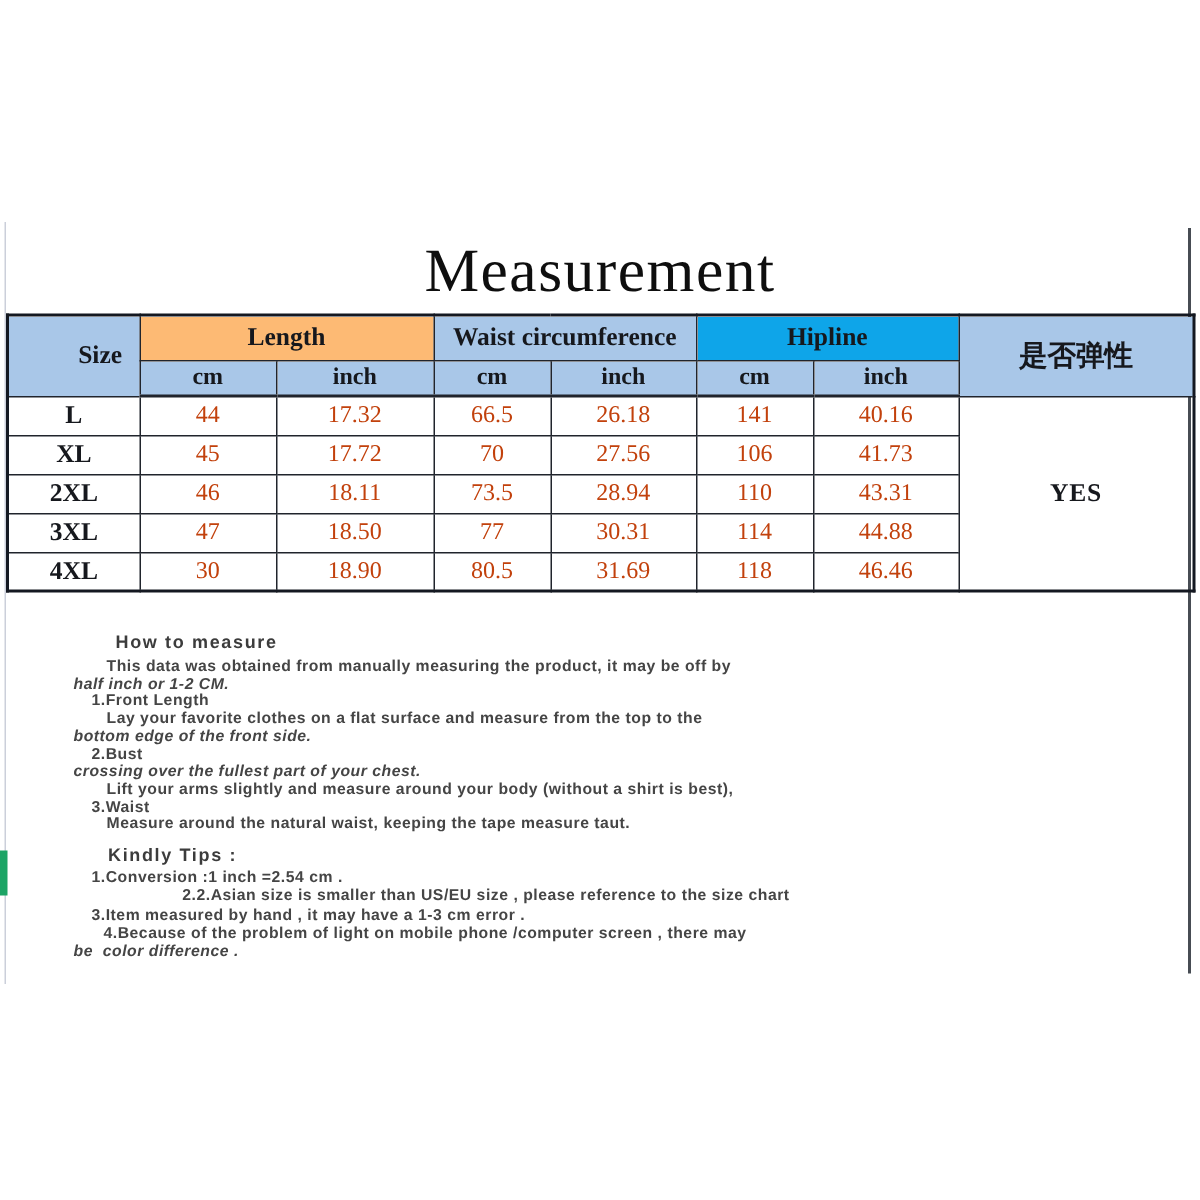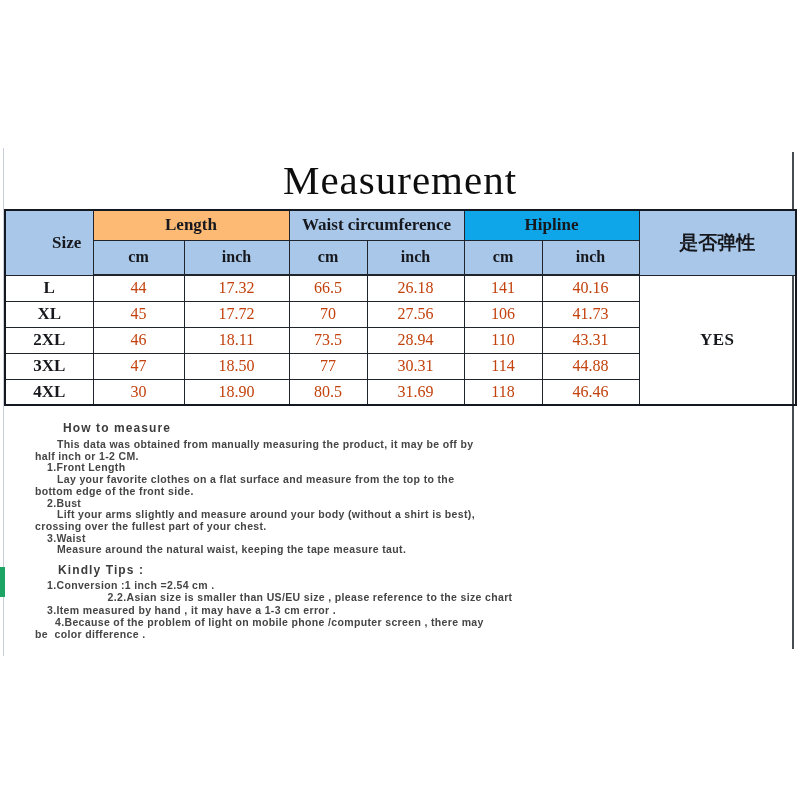--- a/index.html
+++ b/index.html
@@ -16,42 +16,42 @@
            font-family:"Liberation Serif","DejaVu Serif",serif; font-size:41px;
            color:#0e0e0e; letter-spacing:1px; }
 
   
   table.size-chart { position:absolute; left:4px; top:209px; width:791px;
                      border-collapse:collapse; table-layout:fixed;
                      font-family:"Liberation Serif","DejaVu Serif",serif; color:#16181d; }
   table.size-chart { border:2px solid #141821; }
   table.size-chart th, table.size-chart td { border:1px solid #20242c; text-align:center; vertical-align:middle; overflow:hidden; }
   tr.group-row   { height:30px; }
-  tr.unit-row    { height:35px; }
+  tr.unit-row    { height:24px; }
   tbody tr       { height:26px; }
   th.hdr         { font-weight:bold; font-size:17px; }
   th.unit        { font-weight:bold; font-size:16px; }
   tr.unit-row th { border-bottom-width:2px; }
   th.size-hdr, th.elastic-hdr { border-bottom-width:2px; }
   th.elastic-hdr { font-family:"DejaVu Sans","Liberation Sans",sans-serif; font-size:19px; font-weight:bold; }
   td.size-lbl    { font-weight:bold; font-size:17px; }
   td.val         { font-size:16px; color:#c2410c; }
   td.elastic-val { font-weight:bold; font-size:17px; letter-spacing:0.5px; }
 
   
-  .smalltext { position:absolute; left:35px; width:540px; color:#454545;
+  .smalltext { position:absolute; left:49px; width:540px; color:#454545;
                font-weight:700; font-size:10.5px; letter-spacing:0.35px; }
   .howto  { top:421px; }
   .tips   { top:563px; }
   .sec-heading { font-size:12px; font-weight:700; letter-spacing:1.1px; color:#3c3c3c; white-space:pre; }
   .howto .sec-heading { margin-left:28px; margin-bottom:4px; }
   .tips  .sec-heading { margin-left:23px; margin-bottom:2px; }
   .tline { white-space:pre; line-height:11.7px; }
   .tips .tline { line-height:12.3px; }
-  .ind0 { padding-left:0; }
+  .ind0 { padding-left:0;font-style:italic; }
   .ind1 { padding-left:12px; }
   .ind2 { padding-left:22px; }
   .ind3 { padding-left:20px; }
   .ind4 { padding-left:10px;text-align:center; }
 </style>
 </head>
 <body>
 
 <div class="vline-left"></div>
 <div class="vline-right"></div>
@@ -138,22 +138,22 @@
 </table>
 
 <div class="smalltext howto">
   <div class="sec-heading">How to measure</div>
   <div class="tline ind2">This data was obtained from manually measuring the product, it may be off by</div>
   <div class="tline ind0">half inch or 1-2 CM.</div>
   <div class="tline ind1">1.Front Length</div>
   <div class="tline ind2">Lay your favorite clothes on a flat surface and measure from the top to the</div>
   <div class="tline ind0">bottom edge of the front side.</div>
   <div class="tline ind1">2.Bust</div>
+  <div class="tline ind0">crossing over the fullest part of your chest.</div>
   <div class="tline ind2">Lift your arms slightly and measure around your body (without a shirt is best),</div>
-  <div class="tline ind0">crossing over the fullest part of your chest.</div>
   <div class="tline ind1">3.Waist</div>
   <div class="tline ind2">Measure around the natural waist, keeping the tape measure taut.</div>
 </div>
 
 <div class="smalltext tips">
   <div class="sec-heading">Kindly Tips :</div>
   <div class="tline ind1">1.Conversion :1 inch =2.54 cm .</div>
   <div class="tline ind4">2.2.Asian size is smaller than US/EU size , please reference to the size chart</div>
   <div class="tline ind1">3.Item measured by hand , it may have a 1-3 cm error .</div>
   <div class="tline ind3">4.Because of the problem of light on mobile phone /computer screen , there may</div>

